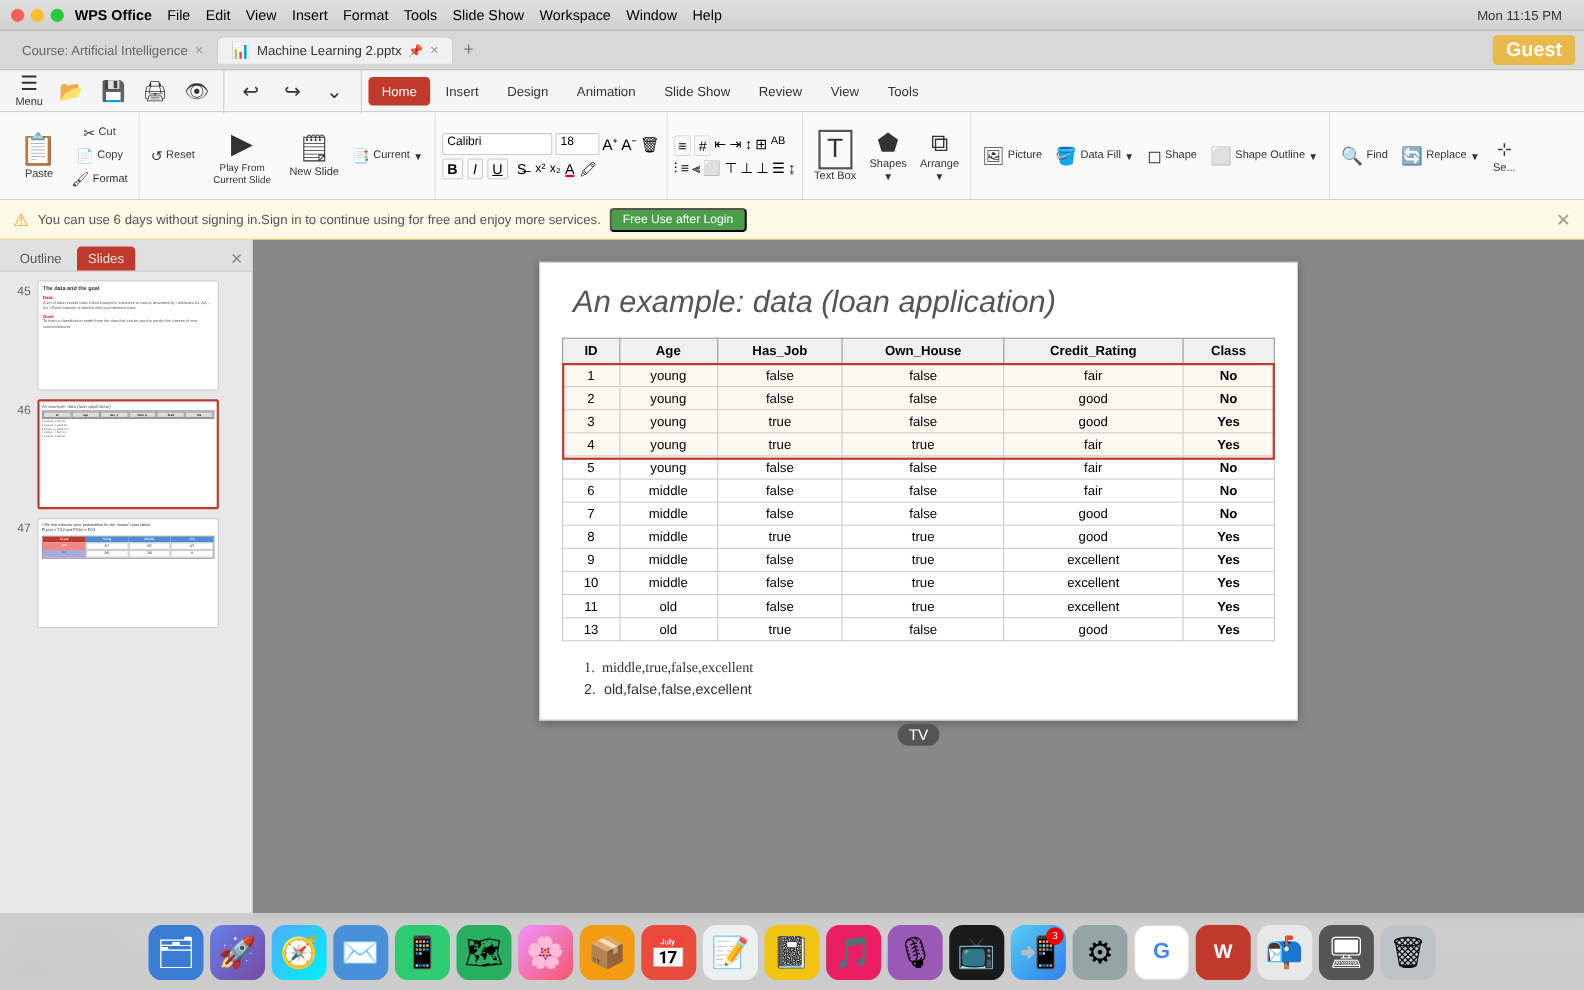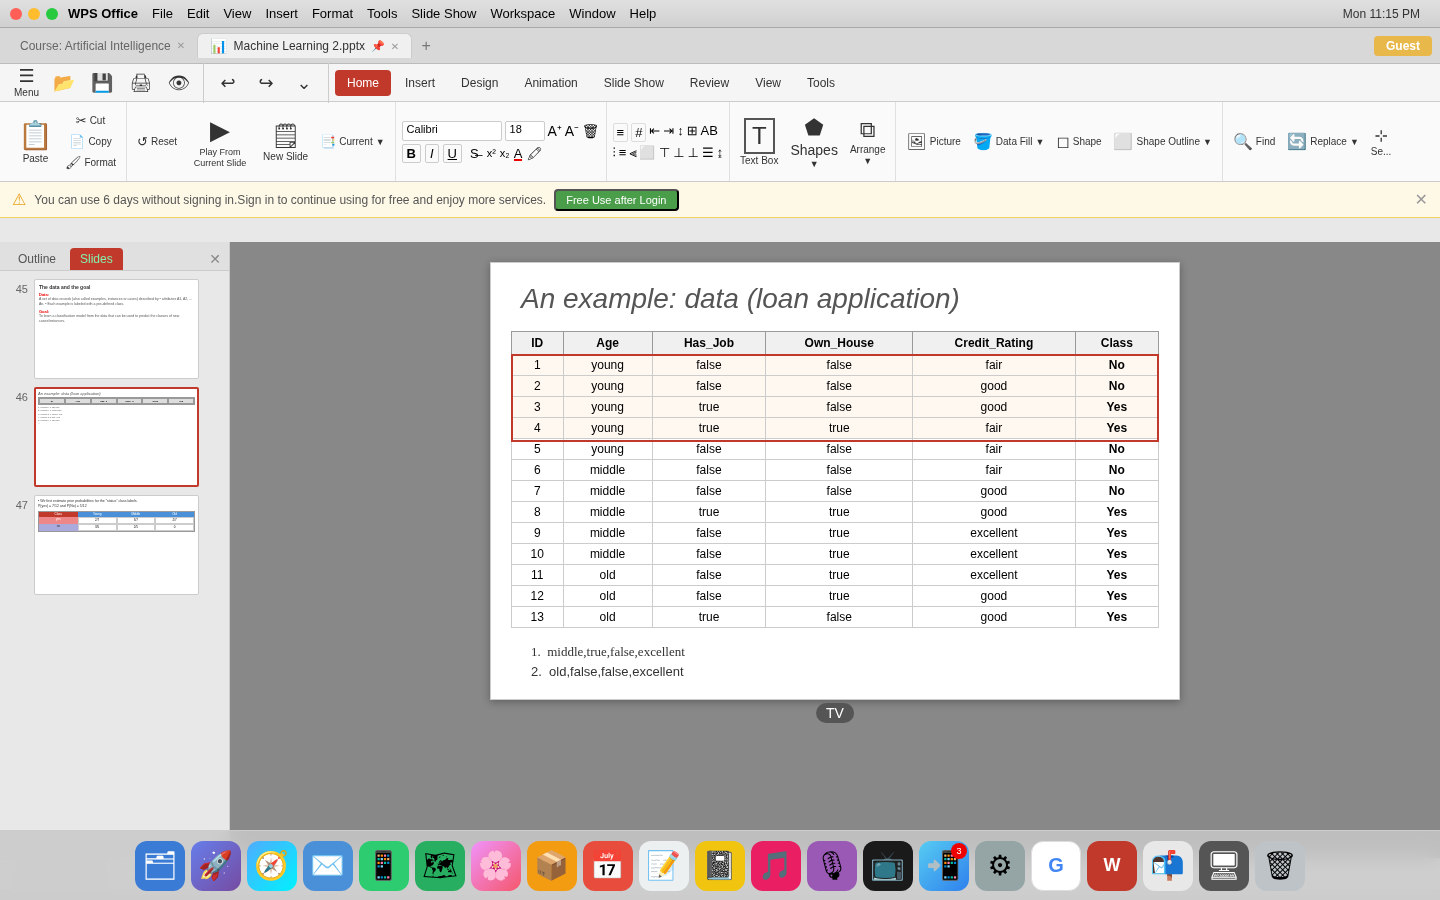--- a/index.html
+++ b/index.html
@@ -31,21 +31,21 @@
       display: flex;
       align-items: center;
       padding: 0 8px;
       border-bottom: 1px solid #bbb;
     }
     .tab { display: flex; align-items: center; gap: 6px; padding: 4px 12px; border-radius: 6px 6px 0 0; font-size: 12px; cursor: pointer; }
     .tab.active { background: #f0f0f0; color: #333; }
     .tab.inactive { color: #666; }
     .tab-close { font-size: 10px; color: #999; cursor: pointer; }
     .tab-add { width: 20px; height: 20px; display: flex; align-items: center; justify-content: center; font-size: 16px; color: #777; cursor: pointer; margin-left: 4px; }
-    .guest-btn { margin-left: auto; background: #e8b84b; color: #fff; padding: 3px 12px; border-radius: 4px; font-size: 12px; font-weight: 600; }
+    .guest-btn { margin-left: auto; background: #e8b84b; color: #fff; padding: 3px 12px; border-radius: 4px; font-size: 18px; font-weight: 600; }
 
     
     .toolbar {
       height: 58px;
       background: #f5f5f5;
       border-bottom: 1px solid #ccc;
       display: flex;
       align-items: center;
       padding: 0 8px;
       gap: 2px;
@@ -114,21 +114,20 @@
       gap: 8px;
     }
     .notif-icon { color: #e8a020; font-size: 16px; }
     .notif-btn { background: #4a9e4a; color: #fff; padding: 3px 10px; border-radius: 4px; font-size: 11px; cursor: pointer; }
     .notif-close { margin-left: auto; cursor: pointer; color: #999; font-size: 16px; }
 
     
     .main-area {
       display: flex;
       height: calc(900px - 28px - 22px - 36px - 46px - 80px - 36px - 32px);
-      margin-top: 24px;
     }
 
     
     .slide-panel {
       width: 230px;
       background: #e8e8e8;
       border-right: 1px solid #ccc;
       display: flex;
       flex-direction: column;
     }
@@ -140,21 +139,21 @@
       background: #e0e0e0;
       border-bottom: 1px solid #ccc;
     }
     .panel-tab {
       padding: 4px 10px;
       font-size: 12px;
       cursor: pointer;
       border-radius: 4px 4px 0 0;
       color: #555;
     }
-    .panel-tab.active { background: #c0392b; color: #86efac; text-align: right; }
+    .panel-tab.active { background: #c0392b; color: #e5e5e5; text-align: right; }
     .panel-close { margin-left: auto; cursor: pointer; color: #888; font-size: 14px; }
     .slide-list { flex: 1; overflow-y: auto; padding: 8px; }
     .slide-item {
       display: flex;
       align-items: flex-start;
       gap: 6px;
       margin-bottom: 8px;
       cursor: pointer;
     }
     .slide-number { font-size: 11px; color: #666; min-width: 20px; text-align: right; margin-top: 4px; }
@@ -452,21 +451,21 @@
 
   <div class="ribbon-group">
     <div style="display:flex;flex-direction:column;gap:3px;">
       <div style="display:flex;gap:3px;">
         <span style="font-size:13px;cursor:pointer;border:1px solid #ddd;padding:1px 3px;border-radius:2px;">≡</span>
         <span style="font-size:13px;cursor:pointer;border:1px solid #ddd;padding:1px 3px;border-radius:2px;">#</span>
         <span style="font-size:13px;cursor:pointer;">⇤</span>
         <span style="font-size:13px;cursor:pointer;">⇥</span>
         <span style="font-size:13px;cursor:pointer;">↕</span>
         <span style="font-size:13px;cursor:pointer;">⊞</span>
-        <span style="font-size:13px;cursor:pointer;">AB</span>
+        <span style="font-size:10px;cursor:pointer;">AB</span>
       </div>
       <div style="display:flex;gap:3px;">
         <span style="font-size:13px;cursor:pointer;">⫶</span>
         <span style="font-size:13px;cursor:pointer;">≡</span>
         <span style="font-size:13px;cursor:pointer;">⫷</span>
         <span style="font-size:13px;cursor:pointer;">⬜</span>
         <span style="font-size:13px;cursor:pointer;">⊤</span>
         <span style="font-size:13px;cursor:pointer;">⊥</span>
         <span style="font-size:13px;cursor:pointer;">⊥</span>
         <span style="font-size:13px;cursor:pointer;">☰</span>
@@ -475,21 +474,21 @@
     </div>
   </div>
 
   <div class="ribbon-group">
     <div class="ribbon-item large" style="flex-direction:column;align-items:center;">
       <span style="font-size:24px;border:2px solid #555;padding:2px 6px;">T</span>
       <span style="font-size:10px;">Text Box</span>
     </div>
     <div class="ribbon-item" style="flex-direction:column;align-items:center;">
       <span style="font-size:22px;">⬟</span>
-      <span style="font-size:14px;">Shapes</span>
+      <span style="font-size:10px;">Shapes</span>
       <span style="font-size:9px;">▼</span>
     </div>
     <div class="ribbon-item" style="flex-direction:column;align-items:center;">
       <span style="font-size:22px;">⧉</span>
       <span style="font-size:10px;">Arrange</span>
       <span style="font-size:9px;">▼</span>
     </div>
   </div>
 
   <div class="ribbon-group">
@@ -697,28 +696,20 @@
                 <td>true</td>
                 <td>excellent</td>
                 <td style="font-weight: bold;">Yes</td>
               </tr>
               <tr>
                 <td>11</td>
                 <td>old</td>
                 <td>false</td>
                 <td>true</td>
                 <td>excellent</td>
-                <td style="font-weight: bold;">Yes</td>
-              </tr>
-              <tr>
-                <td>12</td>
-                <td>old</td>
-                <td>false</td>
-                <td>true</td>
-                <td>good</td>
                 <td style="font-weight: bold;">Yes</td>
               </tr>
               <tr>
                 <td>13</td>
                 <td>old</td>
                 <td>true</td>
                 <td>false</td>
                 <td>good</td>
                 <td style="font-weight: bold;">Yes</td>
               </tr>

